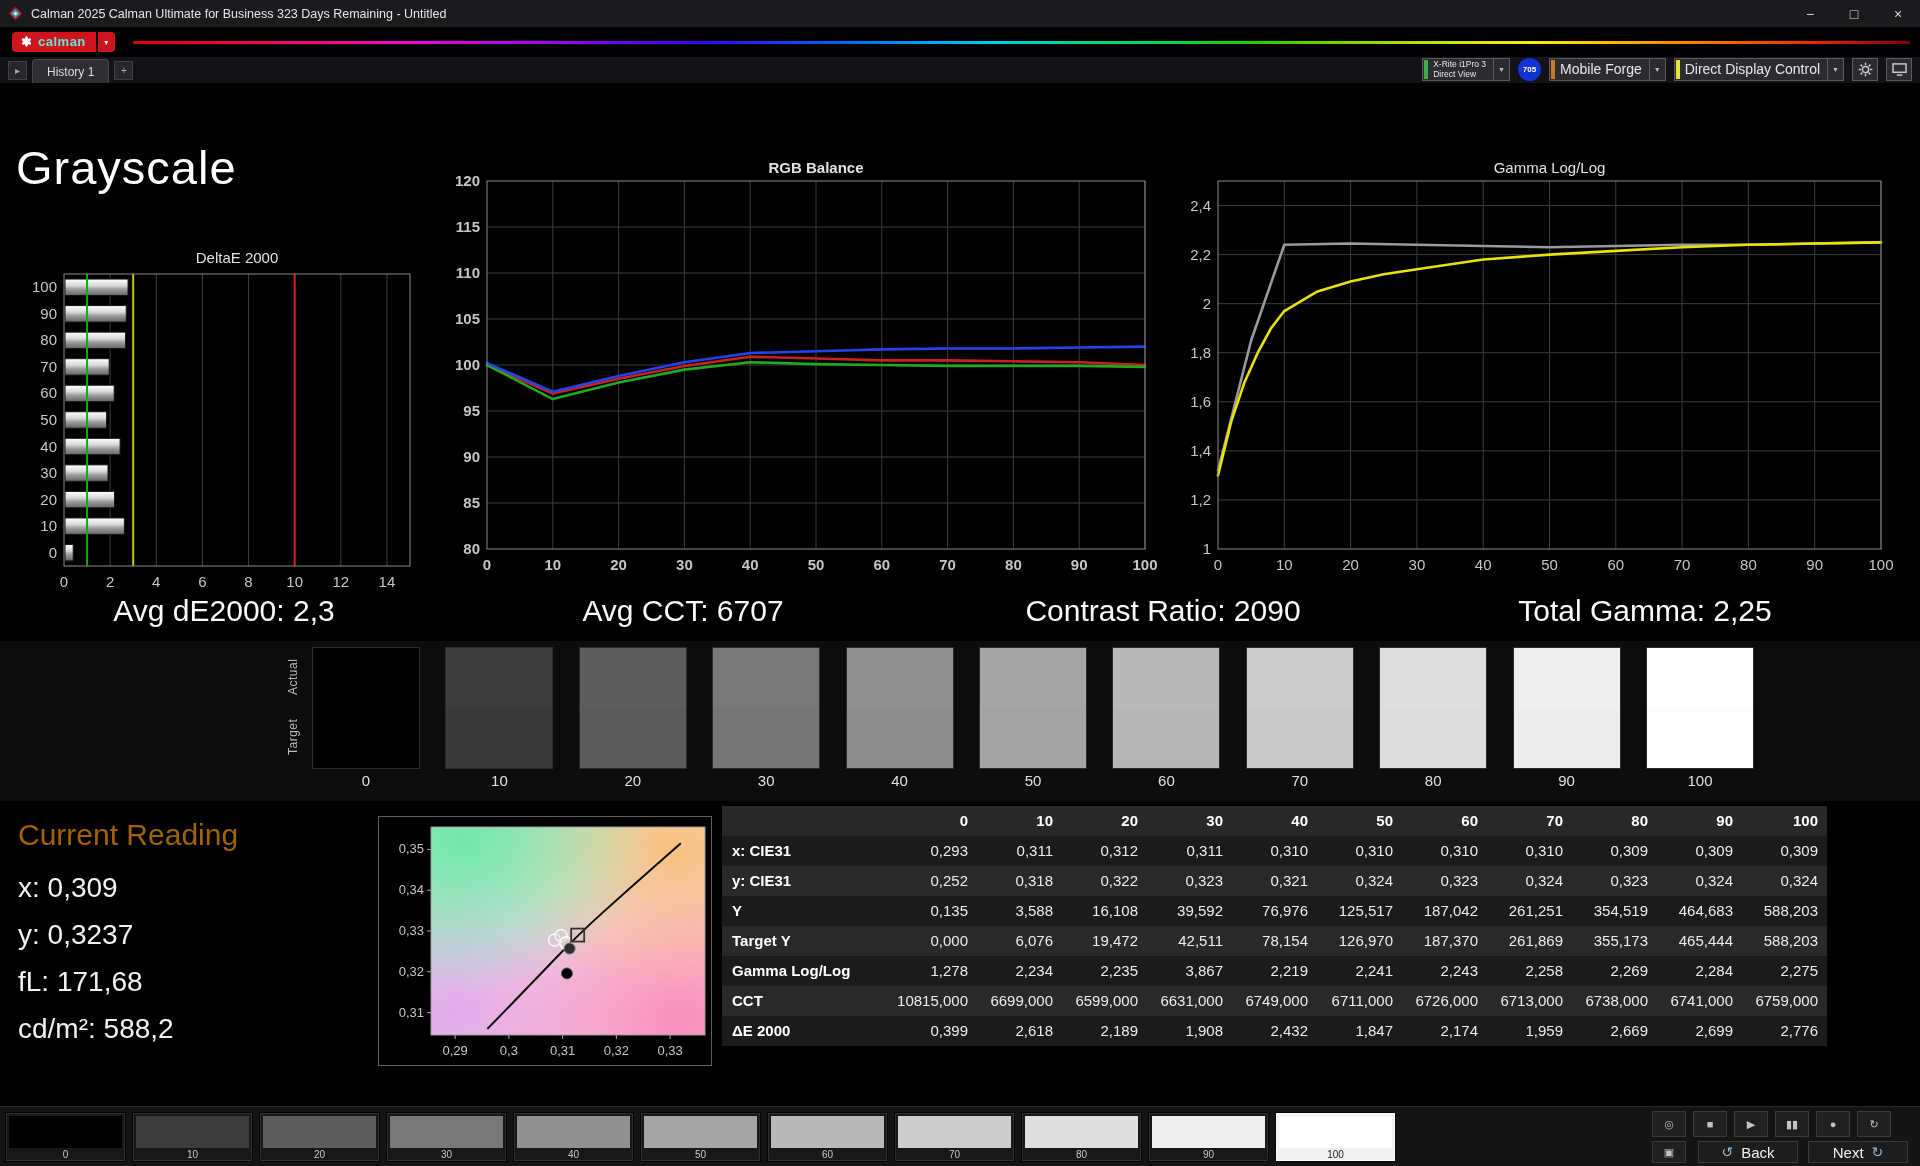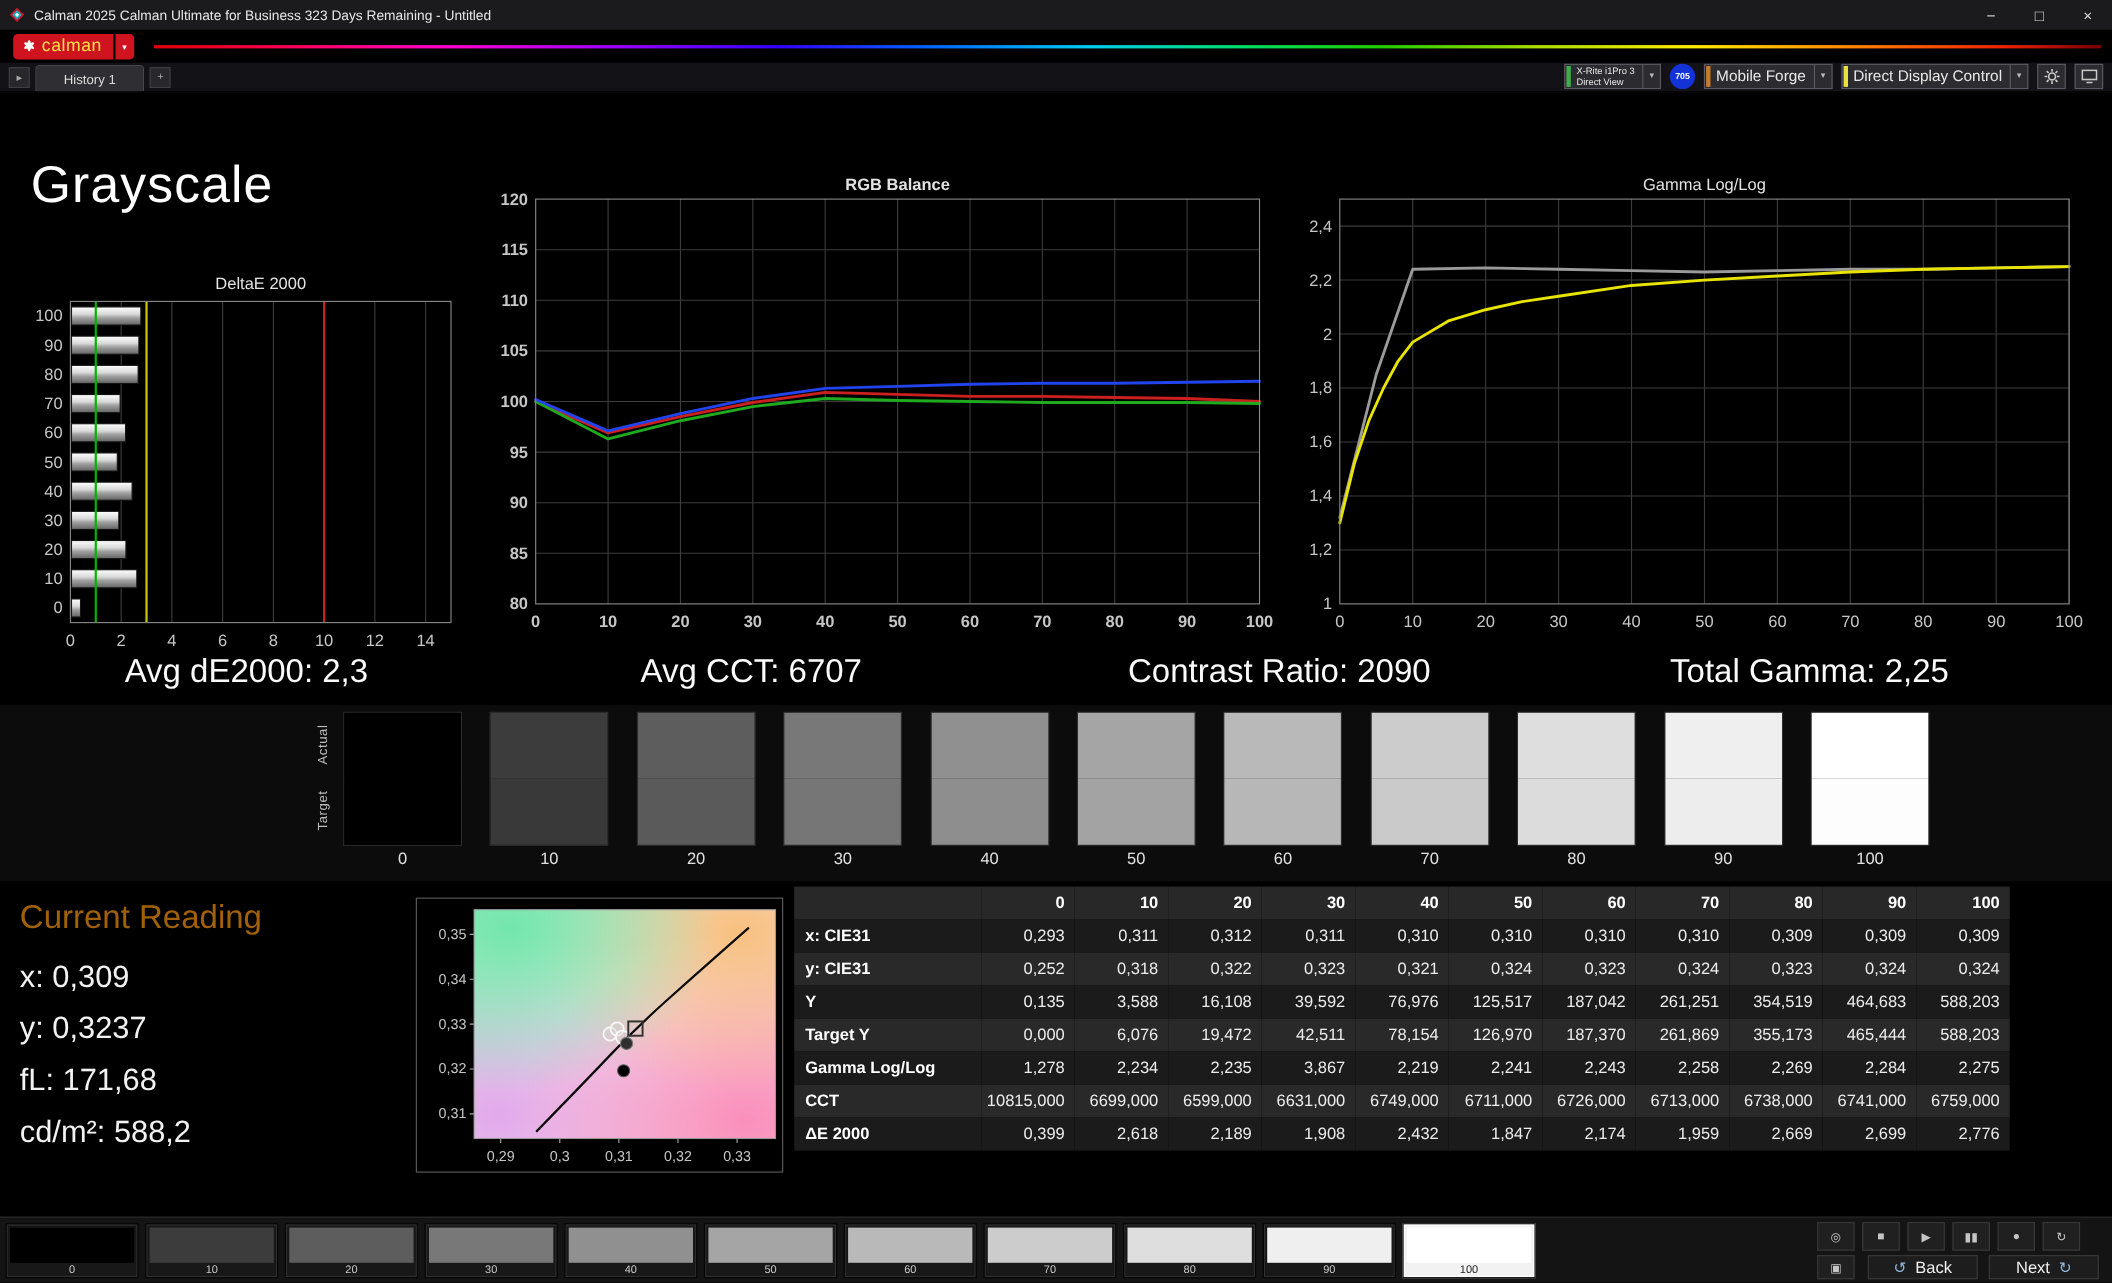--- a/index.html
+++ b/index.html
@@ -13,49 +13,49 @@
   .winbtns{margin-left:auto;display:flex;height:100%;}
   .winbtn{width:44px;height:100%;display:flex;align-items:center;justify-content:center;
     color:#d8d8d8;font-size:14px;}
 
   
   .logobar{position:absolute;top:27px;left:0;width:100%;height:30px;background:#000;
     display:flex;align-items:center;}
   .logo{display:flex;align-items:stretch;margin-left:12px;}
   .logo-main{background:#cf1420;border-radius:4px 0 0 4px;padding:2px 10px 3px 8px;
     display:flex;align-items:center;gap:5px;}
-  .logo-text{color:#fde047;font-weight:normal;font-size:16px;letter-spacing:.5px;}
+  .logo-text{color:#5eead4;font-weight:bold;font-size:13px;letter-spacing:.5px;}
   .logo-arrow{background:#cf1420;border-radius:0 4px 4px 0;margin-left:2px;width:17px;
     display:flex;align-items:center;justify-content:center;color:#fff;font-size:8px;}
   .spectrum{flex:1;height:3px;margin:0 10px 0 18px;
     background:linear-gradient(90deg,#e00000,#ff0066 8%,#ff00cc 15%,#9900ff 24%,#3300ff 32%,#0066ff 40%,#00ccee 48%,#00dd66 56%,#22cc00 63%,#aadd00 71%,#ffee00 79%,#ff8800 87%,#ee2200 95%,#770000);}
 
   
   .toolbar{position:absolute;top:57px;left:0;width:100%;height:27px;background:#131317;
     display:flex;align-items:flex-end;box-sizing:border-box;padding:0 8px;gap:5px;border-bottom:1px solid #000;}
   .sq-btn{width:19px;height:19px;background:#28282c;border:1px solid #3e3e44;color:#a8a8a8;
     display:flex;align-items:center;justify-content:center;font-size:10px;box-sizing:border-box;margin-bottom:3px;}
   .history-tab{background:#2e2e33;border:1px solid #47474d;border-bottom:none;
-    border-radius:4px 4px 0 0;padding:0 25px;height:23px;display:flex;align-items:center;
+    border-radius:4px 4px 0 0;padding:0 14px;height:23px;display:flex;align-items:center;
     font-size:12px;color:#dcdcdc;}
   .toolbar-right{margin-left:auto;display:flex;align-items:center;gap:8px;margin-bottom:2px;}
   .drop-btn{height:23px;background:#2b2b30;border:1px solid #5a5a60;display:flex;
     align-items:center;position:relative;box-sizing:border-box;color:#e8e8e8;}
   .accent{position:absolute;left:1px;top:1px;bottom:1px;width:4px;}
   .drop-label{padding-left:10px;font-size:14px;line-height:1.15;white-space:nowrap;}
   .drop-label.two{font-size:8.5px;display:flex;flex-direction:column;}
   .chev{align-self:stretch;display:flex;align-items:center;border-left:1px solid #5a5a60;
     padding:0 4px;margin-left:7px;color:#bbb;font-size:7px;}
   .badge{width:23px;height:23px;border-radius:50%;background:#1433d6;display:flex;
     align-items:center;justify-content:center;font-size:8px;font-weight:bold;color:#fff;text-align:right;}
   .tool-icon-btn{width:26px;height:23px;background:#2b2b30;border:1px solid #5a5a60;
     display:flex;align-items:center;justify-content:center;box-sizing:border-box;}
 
   
-  .page-title{position:absolute;left:28px;top:140px;font-size:47px;color:#fff;letter-spacing:1px;}
+  .page-title{position:absolute;left:16px;top:140px;font-size:47px;color:#fff;letter-spacing:1px;}
   .chart-host{position:absolute;}
   .stat{position:absolute;top:594px;font-size:30px;color:#fafafa;transform:translateX(-50%);white-space:nowrap;}
   #stat0{left:224px;} #stat1{left:683px;} #stat2{left:1163px;} #stat3{left:1645px;}
 
   
   .swatch-strip{position:absolute;left:0;top:641px;width:100%;height:160px;background:#0c0c0c;}
   .rot{position:absolute;left:286px;width:16px;font-size:12px;color:#bdbdbd;
     writing-mode:vertical-rl;transform:rotate(180deg);text-align:center;letter-spacing:.5px;}
   #rot-actual{top:6px;height:60px;} #rot-target{top:66px;height:60px;}
   .swatch{position:absolute;top:6px;width:108px;height:122px;box-sizing:border-box;border:1px solid #2d2d2d;}

